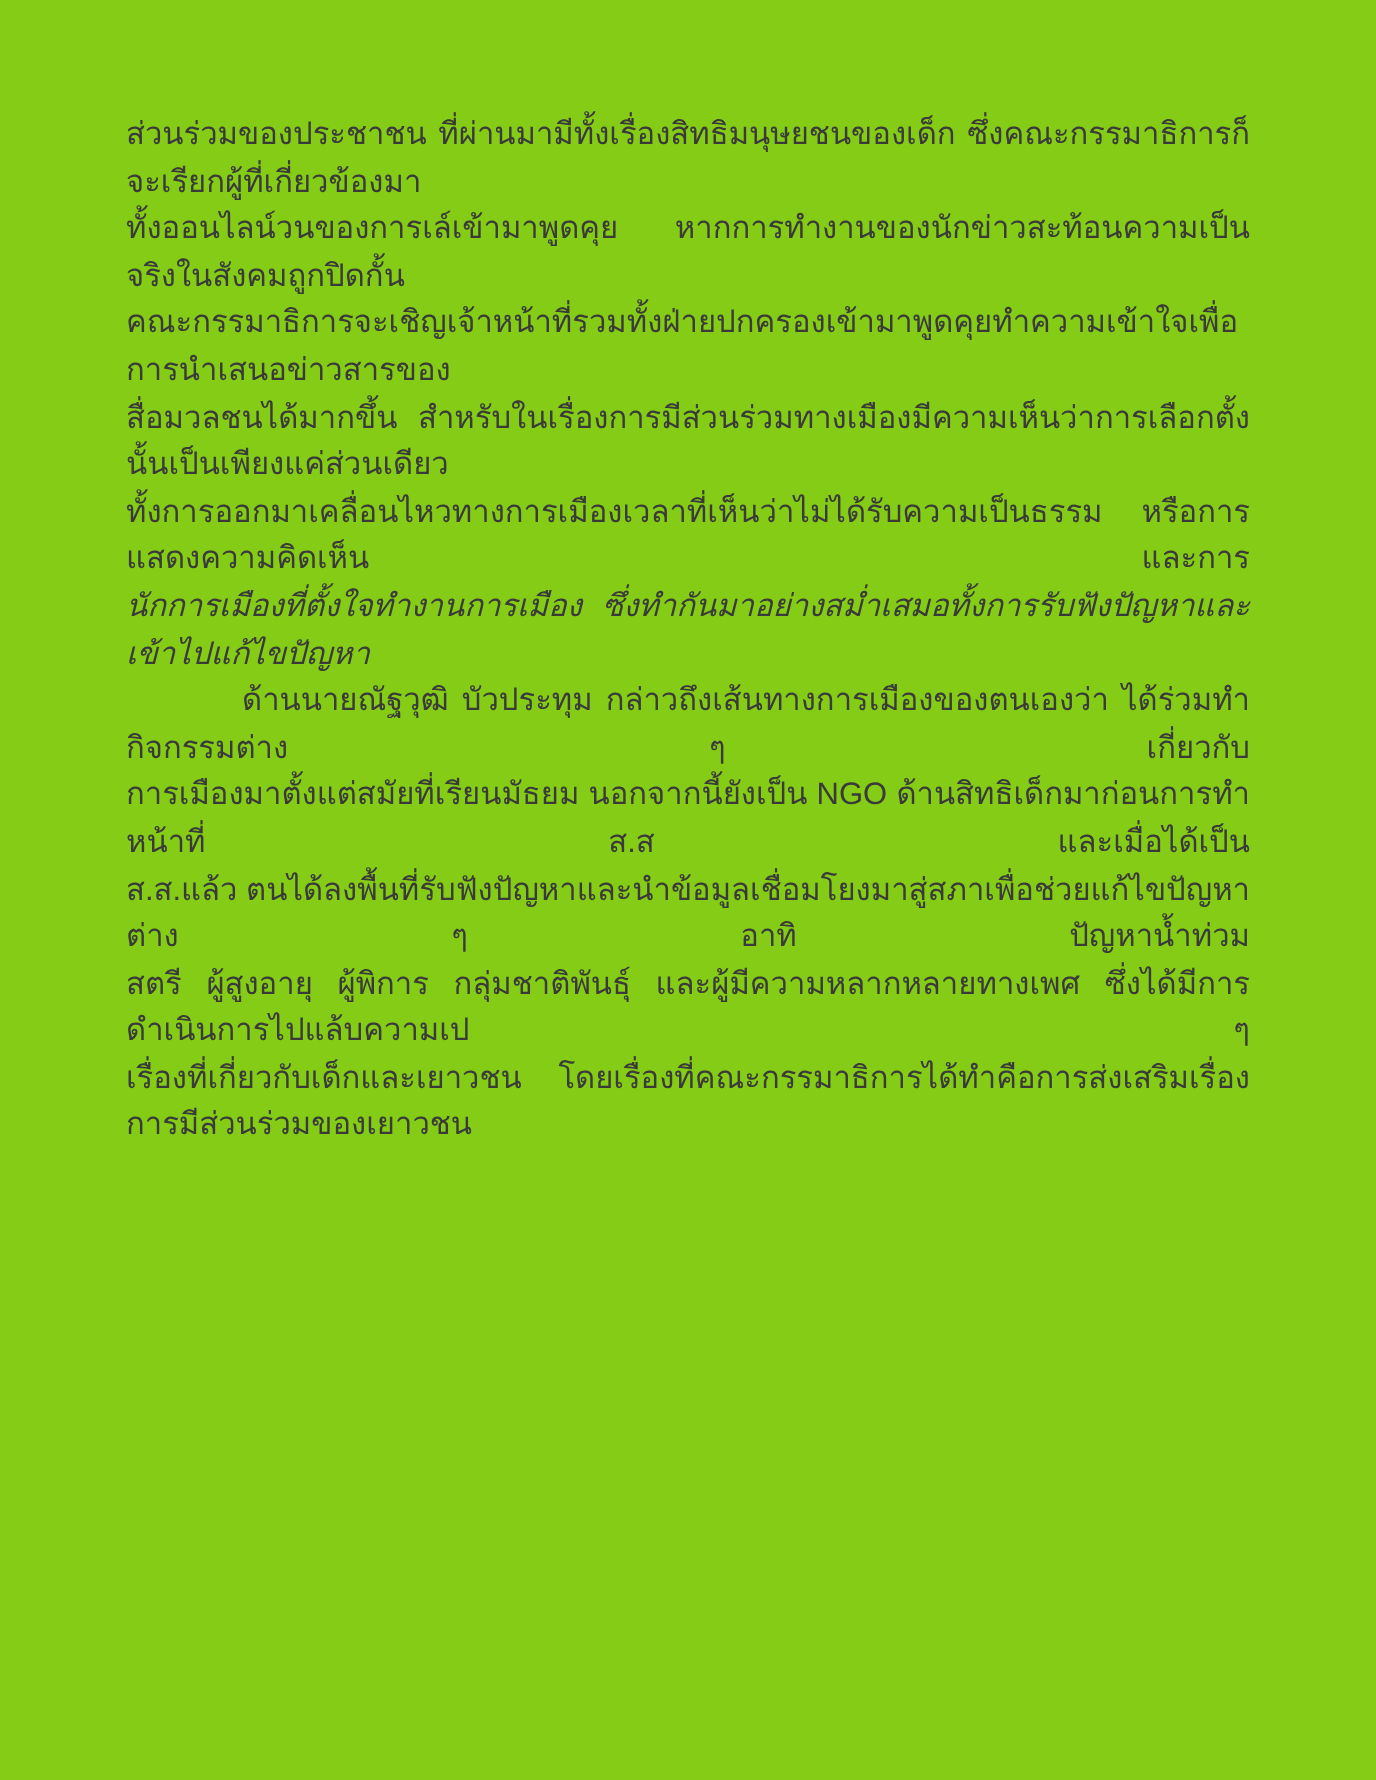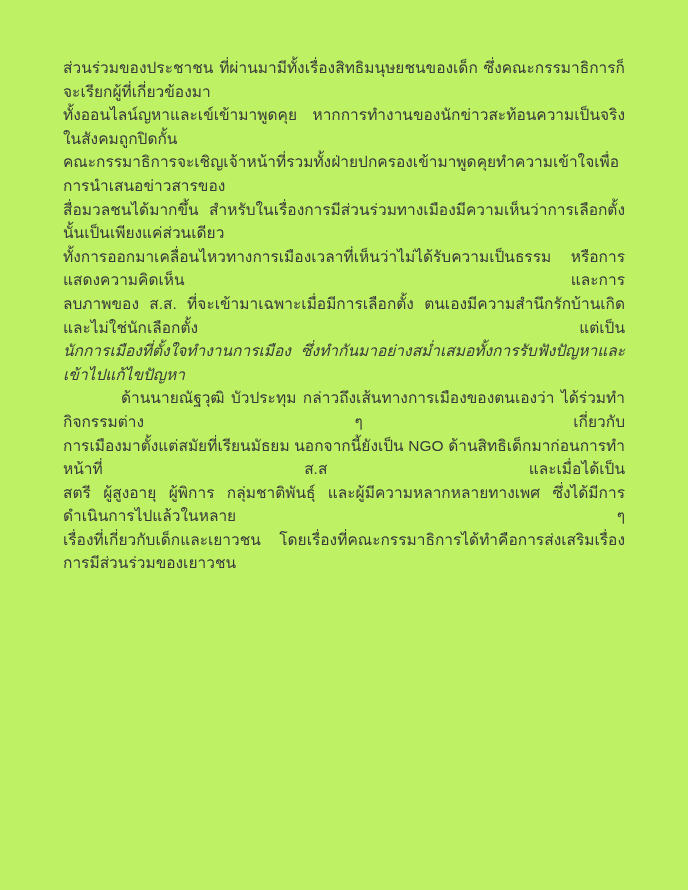--- a/index.html
+++ b/index.html
@@ -4,21 +4,21 @@
 <style>
   html, body {
     margin: 0;
     padding: 0;
     background: #ffffff;
   }
   .page {
     position: relative;
     width: 688px;
     height: 890px;
-    background: #bef264;
+    background: #84cc16;
     overflow: hidden;
     font-family: "Liberation Sans", "DejaVu Sans", sans-serif;
     color: #3a3a3a;
   }
   .text-block {
     position: absolute;
     left: 63px;
     top: 56px;
     width: 562px;
   }
@@ -44,30 +44,30 @@
   }
 </style>
 </head>
 <body>
 
 <div class="page">
   <div class="text-block">
 
     <div class="para">
       <div class="line">ส่วนร่วมของประชาชน ที่ผ่านมามีทั้งเรื่องสิทธิมนุษยชนของเด็ก ซึ่งคณะกรรมาธิการก็จะเรียกผู้ที่เกี่ยวข้องมา</div>
-      <div class="line">ทั้งออนไลน์ญหาและเข์เข้ามาพูดคุย หากการทำงานของนักข่าวสะท้อนความเป็นจริงในสังคมถูกปิดกั้น</div>
+      <div class="line">ทั้งออนไลน์วนของการเล์เข้ามาพูดคุย หากการทำงานของนักข่าวสะท้อนความเป็นจริงในสังคมถูกปิดกั้น</div>
       <div class="line">คณะกรรมาธิการจะเชิญเจ้าหน้าที่รวมทั้งฝ่ายปกครองเข้ามาพูดคุยทำความเข้าใจเพื่อการนำเสนอข่าวสารของ</div>
       <div class="line">สื่อมวลชนได้มากขึ้น สำหรับในเรื่องการมีส่วนร่วมทางเมืองมีความเห็นว่าการเลือกตั้งนั้นเป็นเพียงแค่ส่วนเดียว</div>
       <div class="line">ทั้งการออกมาเคลื่อนไหวทางการเมืองเวลาที่เห็นว่าไม่ได้รับความเป็นธรรม หรือการแสดงความคิดเห็น และการ</div>
-      <div class="line">ลบภาพของ ส.ส. ที่จะเข้ามาเฉพาะเมื่อมีการเลือกตั้ง ตนเองมีความสำนึกรักบ้านเกิดและไม่ใช่นักเลือกตั้ง แต่เป็น</div>
       <div class="line end">นักการเมืองที่ตั้งใจทำงานการเมือง ซึ่งทำกันมาอย่างสม่ำเสมอทั้งการรับฟังปัญหาและเข้าไปแก้ไขปัญหา</div>
     </div>
 
     <div class="para">
       <div class="line indent">ด้านนายณัฐวุฒิ บัวประทุม กล่าวถึงเส้นทางการเมืองของตนเองว่า ได้ร่วมทำกิจกรรมต่าง ๆ เกี่ยวกับ</div>
       <div class="line">การเมืองมาตั้งแต่สมัยที่เรียนมัธยม นอกจากนี้ยังเป็น NGO ด้านสิทธิเด็กมาก่อนการทำหน้าที่ ส.ส และเมื่อได้เป็น</div>
-      <div class="line">สตรี ผู้สูงอายุ ผู้พิการ กลุ่มชาติพันธุ์ และผู้มีความหลากหลายทางเพศ ซึ่งได้มีการดำเนินการไปแล้วในหลาย ๆ</div>
+      <div class="line">ส.ส.แล้ว ตนได้ลงพื้นที่รับฟังปัญหาและนำข้อมูลเชื่อมโยงมาสู่สภาเพื่อช่วยแก้ไขปัญหาต่าง ๆ อาทิ ปัญหาน้ำท่วม</div>
+      <div class="line">สตรี ผู้สูงอายุ ผู้พิการ กลุ่มชาติพันธุ์ และผู้มีความหลากหลายทางเพศ ซึ่งได้มีการดำเนินการไปแล้บความเป ๆ</div>
       <div class="line">เรื่องที่เกี่ยวกับเด็กและเยาวชน โดยเรื่องที่คณะกรรมาธิการได้ทำคือการส่งเสริมเรื่องการมีส่วนร่วมของเยาวชน</div>
 
     </div>
 
   </div>
 </div>
 
 </body></html>

